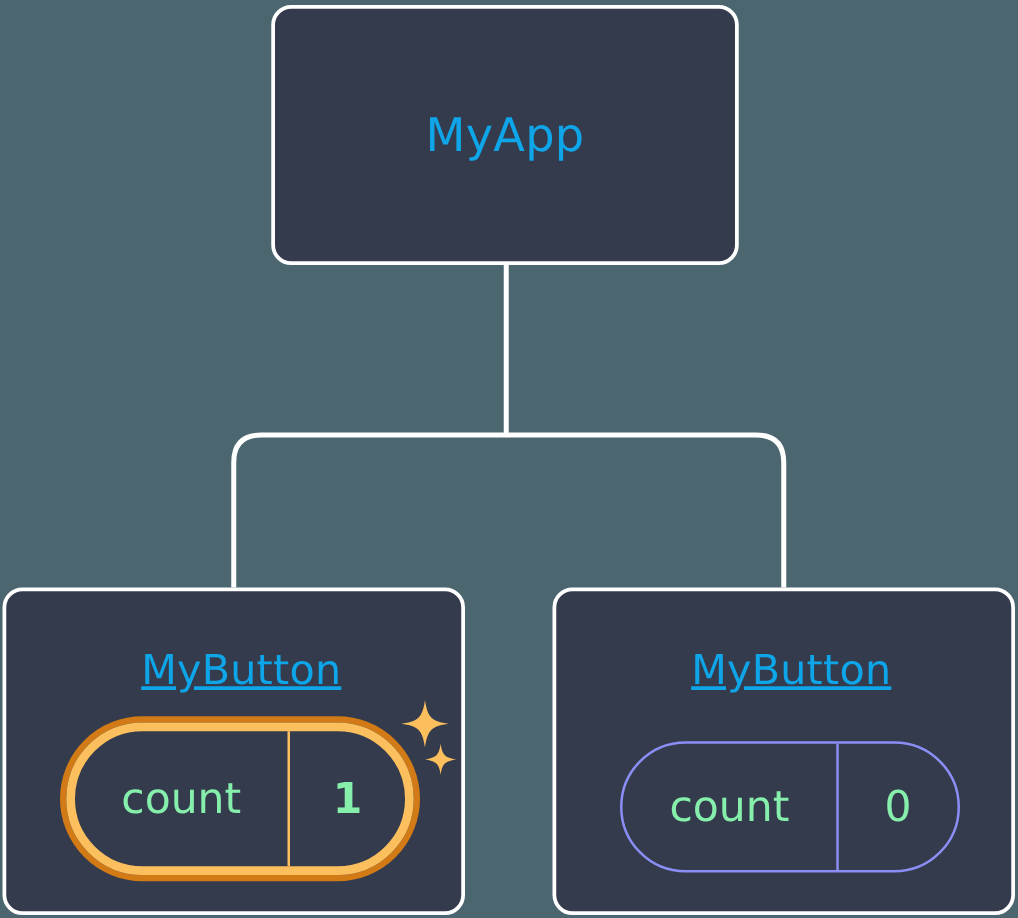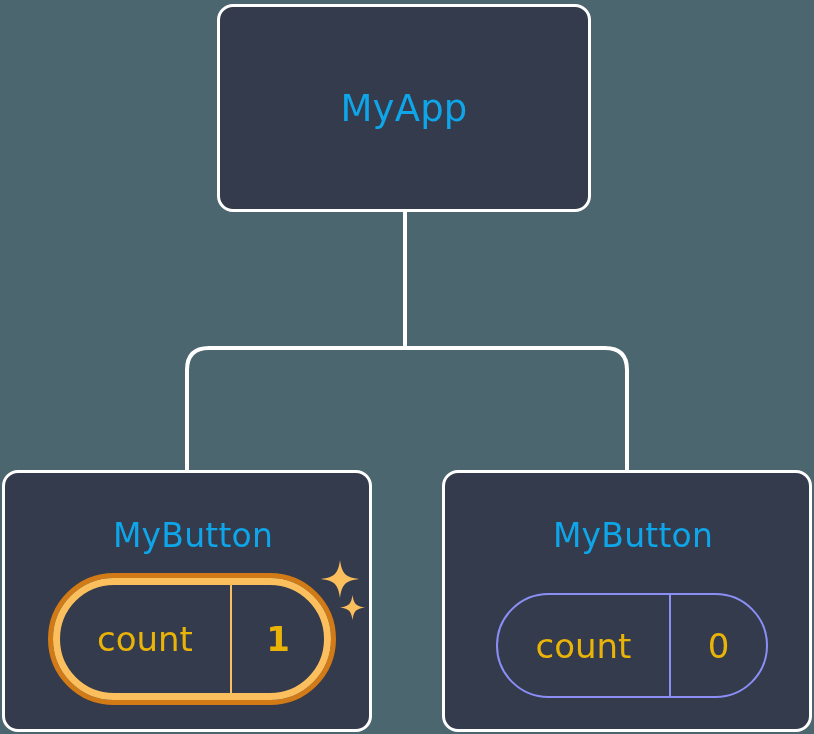--- a/index.html
+++ b/index.html
@@ -65,20 +65,21 @@
     line-height: 1;
     white-space: nowrap;
   }
   .child-title {
     position: absolute;
     top: 46px;
     left: 12px;
     right: 0;
     text-align: center;
     font-size: 33px;
+    text-decoration: underline;
   }
 
   
   .pill {
     position: absolute;
     box-sizing: border-box;
     display: flex;
     align-items: stretch;
     border: 2px solid #8b8ef5;
     border-radius: 999px;
@@ -88,21 +89,21 @@
     left: 51px;
     top: 120px;
     width: 272px;
     height: 105px;
   }
   .pill-key,
   .pill-val {
     display: flex;
     align-items: center;
     justify-content: center;
-    color: #eab308;
+    color: #86efac;
     font-size: 34px;
     line-height: 1;
     white-space: nowrap;
     box-sizing: border-box;
   }
   .pill-plain .pill-key {
     width: 173px;
     border-right: 2px solid #8b8ef5;
   }
   .pill-plain .pill-val {

